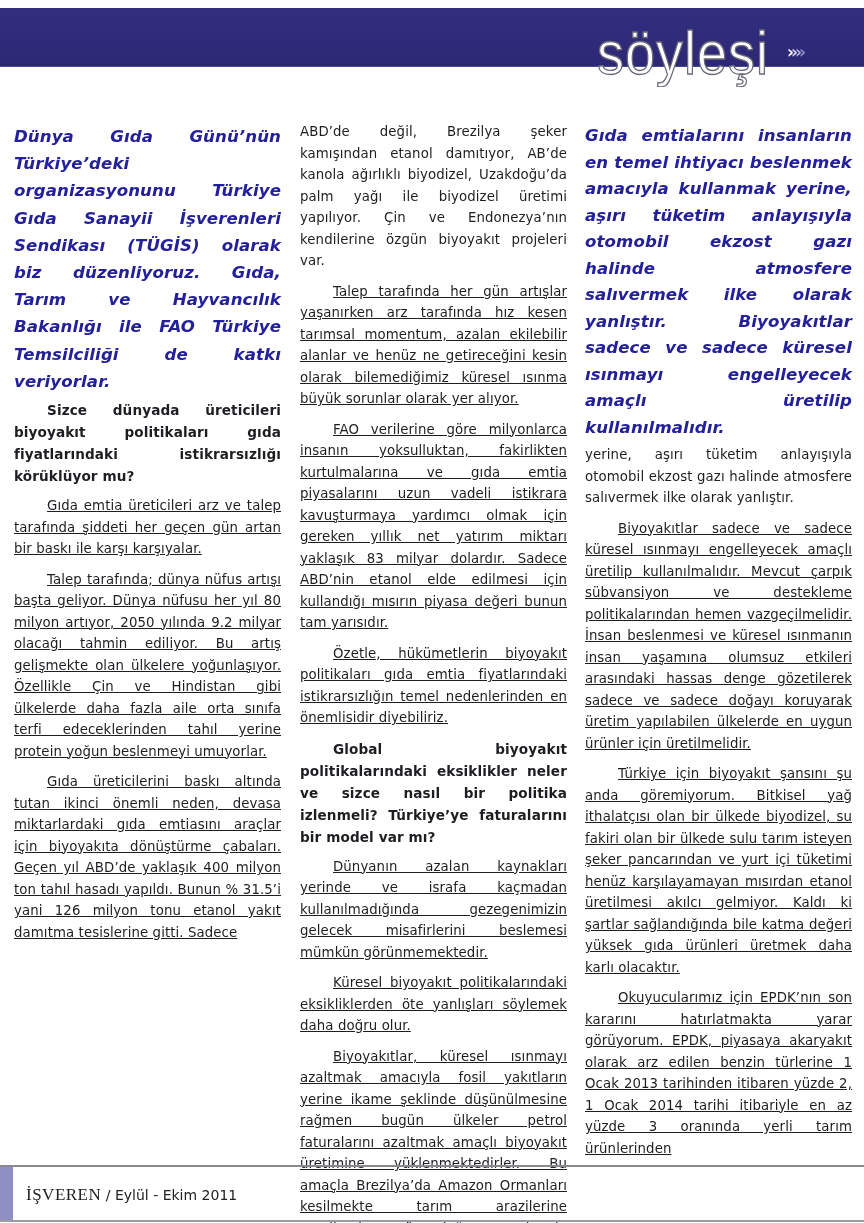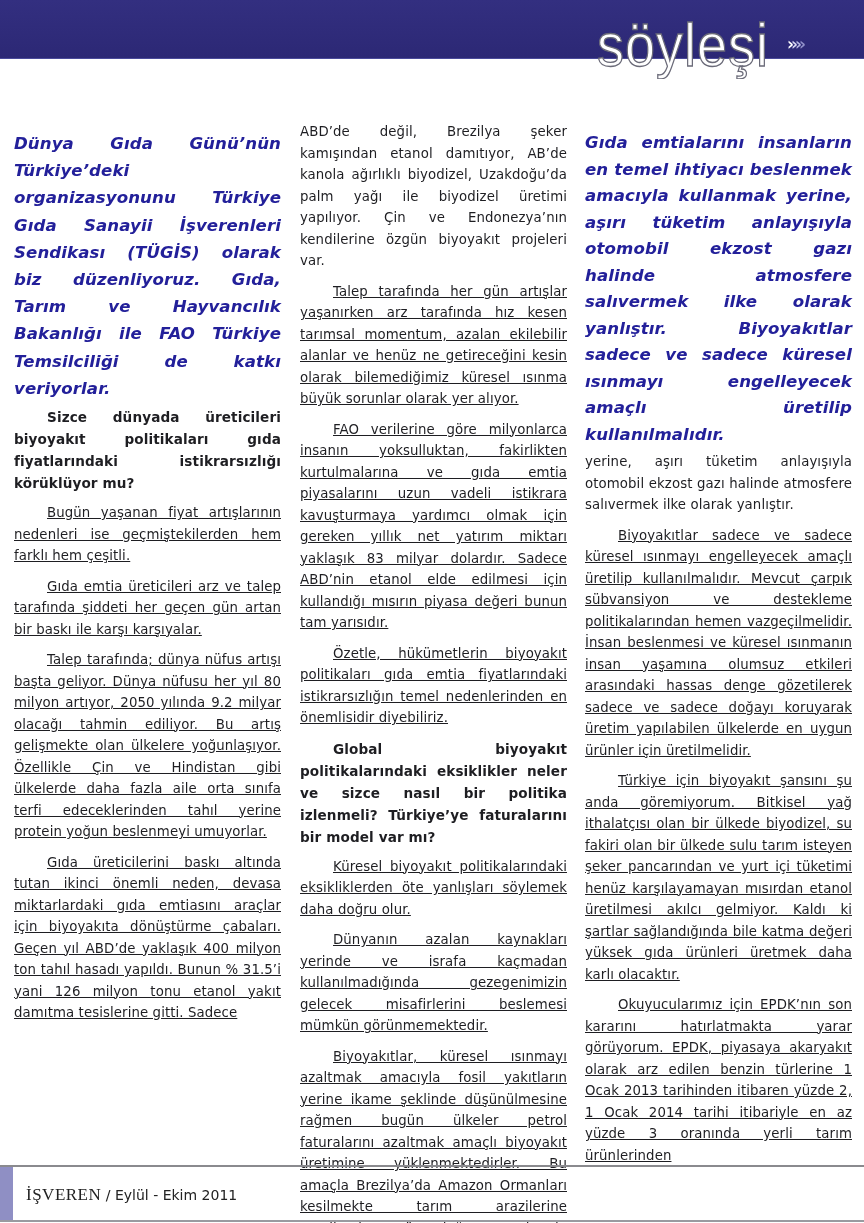--- a/index.html
+++ b/index.html
@@ -2,21 +2,21 @@
 <html><head>
 <meta charset="utf-8">
 <style>
   html, body { margin: 0; padding: 0; }
   body {
     width: 864px; height: 1223px; position: relative; overflow: hidden;
     background: #ffffff; color: #1e1e22;
     font-family: "DejaVu Sans", sans-serif;
   }
   .header-band {
-    position: absolute; left: 0; top: 0; width: 864px; height: 58px;
+    position: absolute; left: 0; top: 8px; width: 864px; height: 58px;
     background: linear-gradient(180deg, #332f80 0%, #2c2875 100%);
     border-bottom: 1px solid #4a4a9a;
   }
   .section-title {
     position: absolute; left: 597px; top: 14px;
     font-family: "Liberation Sans", sans-serif;
     font-size: 54px; letter-spacing: 1px; line-height: 1;
     color: #ffffff;
     -webkit-text-stroke: 1.2px #6a6a78;
     font-weight: normal;
@@ -31,21 +31,21 @@
   .column {
     position: absolute; top: 118px; width: 267px;
     font-size: 13.3px; line-height: 21.5px;
     text-align: justify; letter-spacing: 0.1px;
   }
   .col1 { left: 14px; }
   .col2 { left: 300px; top: 121px; }
   .col3 { left: 585px; }
   .pullquote {
     color: #23209a; font-weight: bold; font-style: italic;
-    font-size: 16.6px; line-height: 27.2px; margin: 12px 0 4px 0;
+    font-size: 16.6px; line-height: 27.2px; margin: 5px 0 4px 0;
     text-align: justify;
     font-family: "DejaVu Sans", sans-serif;
   }
   .col3 .pullquote { line-height: 26.5px; margin-bottom: 3px; }
   p { margin: 0 0 9px 0; }
   p.indent { text-indent: 33px; text-decoration: underline; }
   p.cont { text-indent: 0; }
   .question {
     font-weight: bold; font-size: 13.6px; line-height: 22px;
     text-indent: 33px; margin: 0 0 8px 0; text-align: justify;
@@ -76,34 +76,33 @@
     <span style="color:#ffffff">›</span>
     <span style="color:#d6d6f2">›</span>
     <span style="color:#b3b3e0">›</span>
     <span style="color:#9090c8">›</span>
   </div>
 </div>
 
 <div class="column col1">
   <div class="pullquote">Dünya Gıda Günü’nün Türkiye’deki organizasyonunu Türkiye Gıda Sanayii İşverenleri Sendikası (TÜGİS) olarak biz düzenliyoruz. Gıda, Tarım ve Hayvancılık Bakanlığı ile FAO Türkiye Temsilciliği de katkı veriyorlar.</div>
   <div class="question">Sizce dünyada üreticileri biyoyakıt politikaları gıda fiyatlarındaki istikrarsızlığı körüklüyor mu?</div>
-  <p class="indent">Bugün yaşanan fiyat artışlarının nedenleri ise geçmiştekilerden hem farklı hem çeşitli.</p>
   <p class="indent">Gıda emtia üreticileri arz ve talep tarafında şiddeti her geçen gün artan bir baskı ile karşı karşıyalar.</p>
   <p class="indent">Talep tarafında; dünya nüfus artışı başta geliyor. Dünya nüfusu her yıl 80 milyon artıyor, 2050 yılında 9.2 milyar olacağı tahmin ediliyor. Bu artış gelişmekte olan ülkelere yoğunlaşıyor. Özellikle Çin ve Hindistan gibi ülkelerde daha fazla aile orta sınıfa terfi edeceklerinden tahıl yerine protein yoğun beslenmeyi umuyorlar.</p>
   <p class="indent">Gıda üreticilerini baskı altında tutan ikinci önemli neden, devasa miktarlardaki gıda emtiasını araçlar için biyoyakıta dönüştürme çabaları. Geçen yıl ABD’de yaklaşık 400 milyon ton tahıl hasadı yapıldı. Bunun % 31.5’i yani 126 milyon tonu etanol yakıt damıtma tesislerine gitti. Sadece</p>
 </div>
 
 <div class="column col2">
   <p class="cont">ABD’de değil, Brezilya şeker kamışından etanol damıtıyor, AB’de kanola ağırlıklı biyodizel, Uzakdoğu’da palm yağı ile biyodizel üretimi yapılıyor. Çin ve Endonezya’nın kendilerine özgün biyoyakıt projeleri var.</p>
   <p class="indent">Talep tarafında her gün artışlar yaşanırken arz tarafında hız kesen tarımsal momentum, azalan ekilebilir alanlar ve henüz ne getireceğini kesin olarak bilemediğimiz küresel ısınma büyük sorunlar olarak yer alıyor.</p>
   <p class="indent">FAO verilerine göre milyonlarca insanın yoksulluktan, fakirlikten kurtulmalarına ve gıda emtia piyasalarını uzun vadeli istikrara kavuşturmaya yardımcı olmak için gereken yıllık net yatırım miktarı yaklaşık 83 milyar dolardır. Sadece ABD’nin etanol elde edilmesi için kullandığı mısırın piyasa değeri bunun tam yarısıdır.</p>
   <p class="indent">Özetle, hükümetlerin biyoyakıt politikaları gıda emtia fiyatlarındaki istikrarsızlığın temel nedenlerinden en önemlisidir diyebiliriz.</p>
   <div class="question">Global biyoyakıt politikalarındaki eksiklikler neler ve sizce nasıl bir politika izlenmeli? Türkiye’ye faturalarını bir model var mı?</div>
+  <p class="indent">Dünyanın azalan kaynakları yerinde ve israfa kaçmadan kullanılmadığında gezegenimizin gelecek misafirlerini beslemesi mümkün görünmemektedir.</p>
   <p class="indent">Küresel biyoyakıt politikalarındaki eksikliklerden öte yanlışları söylemek daha doğru olur.</p>
-  <p class="indent">Dünyanın azalan kaynakları yerinde ve israfa kaçmadan kullanılmadığında gezegenimizin gelecek misafirlerini beslemesi mümkün görünmemektedir.</p>
   <p class="indent">Biyoyakıtlar, küresel ısınmayı azaltmak amacıyla fosil yakıtların yerine ikame şeklinde düşünülmesine rağmen bugün ülkeler petrol faturalarını azaltmak amaçlı biyoyakıt üretimine yüklenmektedirler. Bu amaçla Brezilya’da Amazon Ormanları kesilmekte tarım arazilerine çevrilmekte, güneydoğu Asya’da da ayni kıyım palm ağacı ekimi için yapılmaktadır.</p>
 
 </div>
 
 <div class="column col3">
   <div class="pullquote">Gıda emtialarını insanların en temel ihtiyacı beslenmek amacıyla kullanmak yerine, aşırı tüketim anlayışıyla otomobil ekzost gazı halinde atmosfere salıvermek ilke olarak yanlıştır. Biyoyakıtlar sadece ve sadece küresel ısınmayı engelleyecek amaçlı üretilip kullanılmalıdır.</div>
   <p class="cont">yerine, aşırı tüketim anlayışıyla otomobil ekzost gazı halinde atmosfere salıvermek ilke olarak yanlıştır.</p>
   <p class="indent">Biyoyakıtlar sadece ve sadece küresel ısınmayı engelleyecek amaçlı üretilip kullanılmalıdır. Mevcut çarpık sübvansiyon ve destekleme politikalarından hemen vazgeçilmelidir. İnsan beslenmesi ve küresel ısınmanın insan yaşamına olumsuz etkileri arasındaki hassas denge gözetilerek sadece ve sadece doğayı koruyarak üretim yapılabilen ülkelerde en uygun ürünler için üretilmelidir.</p>
   <p class="indent">Türkiye için biyoyakıt şansını şu anda göremiyorum. Bitkisel yağ ithalatçısı olan bir ülkede biyodizel, su fakiri olan bir ülkede sulu tarım isteyen şeker pancarından ve yurt içi tüketimi henüz karşılayamayan mısırdan etanol üretilmesi akılcı gelmiyor. Kaldı ki şartlar sağlandığında bile katma değeri yüksek gıda ürünleri üretmek daha karlı olacaktır.</p>
   <p class="indent">Okuyucularımız için EPDK’nın son kararını hatırlatmakta yarar görüyorum. EPDK, piyasaya akaryakıt olarak arz edilen benzin türlerine 1 Ocak 2013 tarihinden itibaren yüzde 2, 1 Ocak 2014 tarihi itibariyle en az yüzde 3 oranında yerli tarım ürünlerinden</p>

